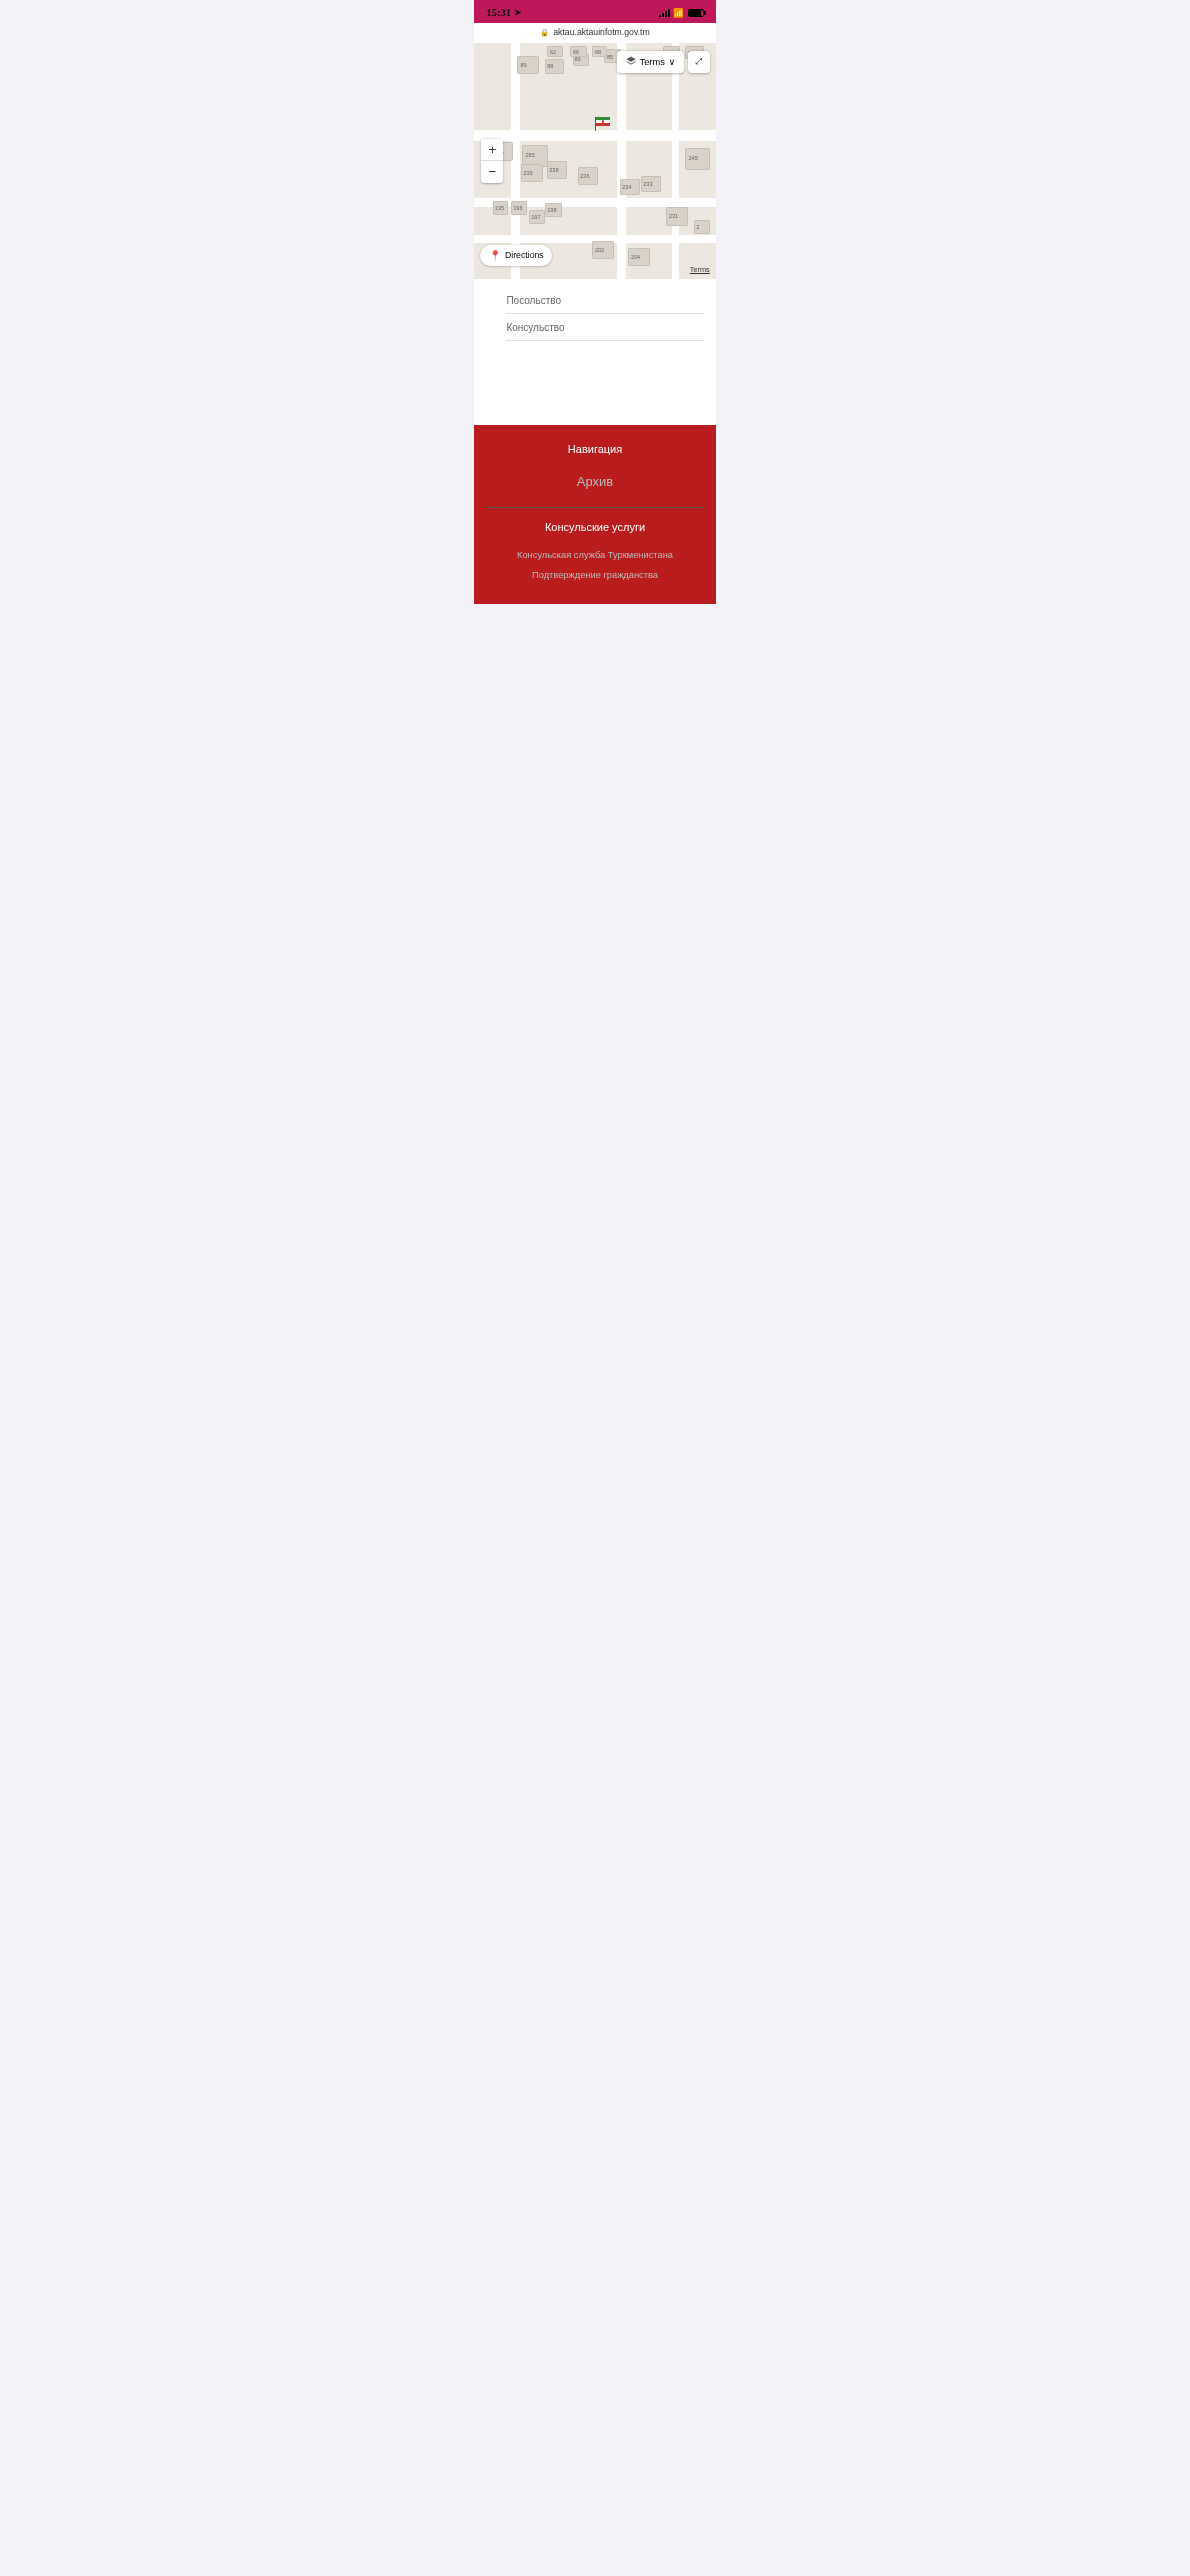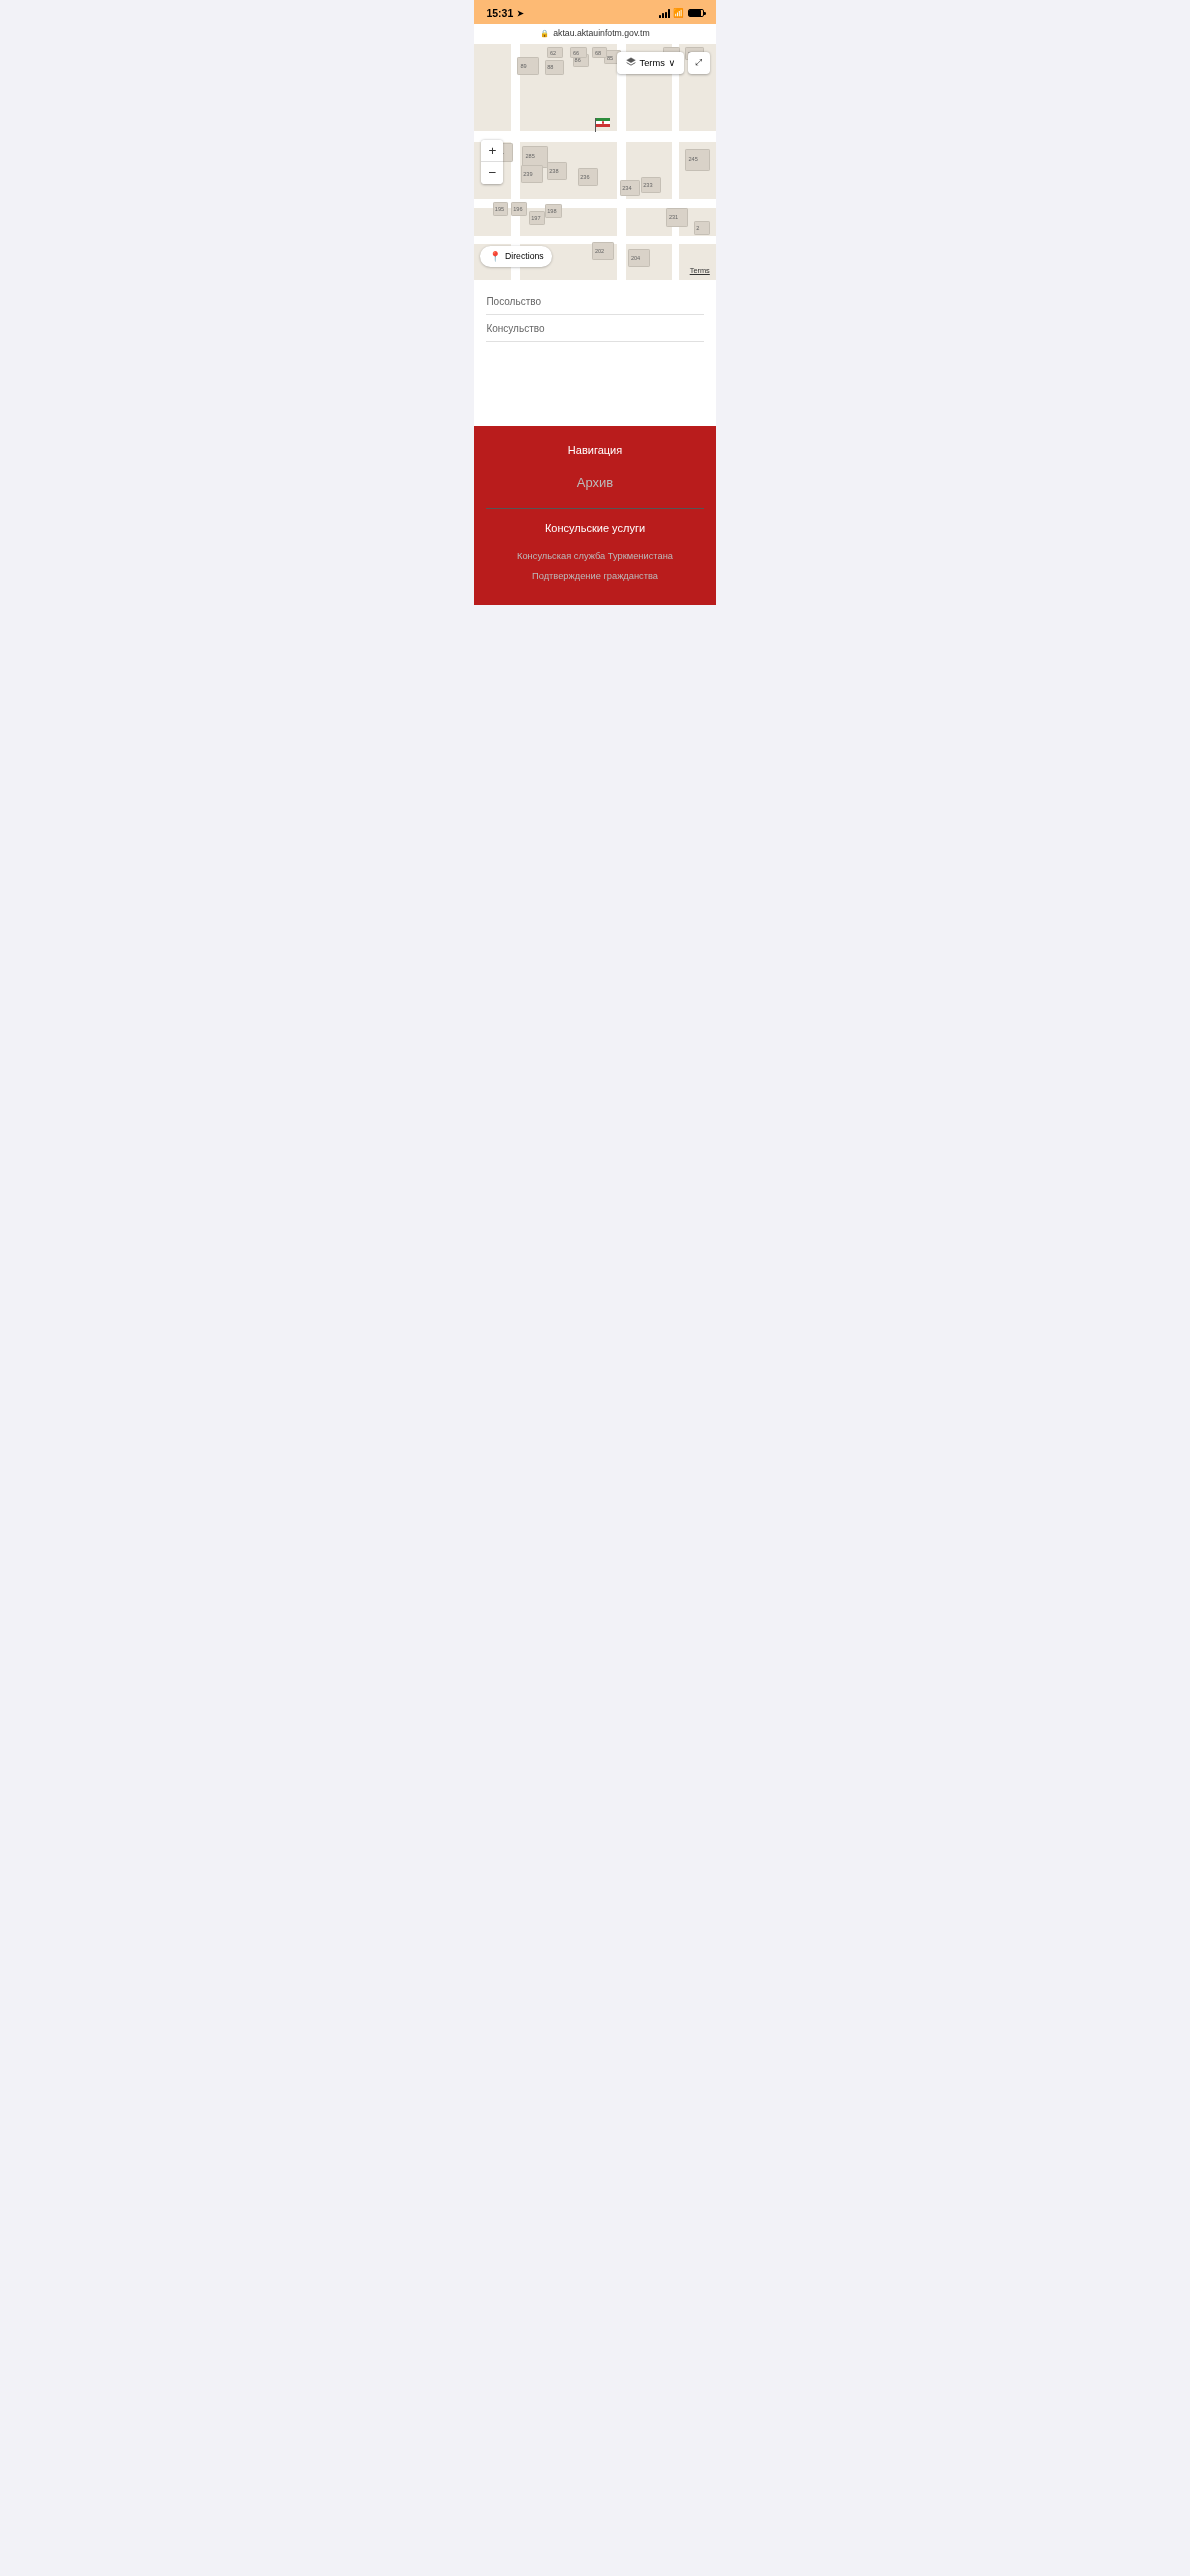--- a/index.html
+++ b/index.html
@@ -9,21 +9,22 @@
       background: #f2f2f7;
       width: 242px;
       margin: 0 auto;
     }
 
     
     .status-bar {
       display: flex;
       justify-content: space-between;
       padding: 7.4px 12.4px 5px;
-      background: #fdba74;
+      background: #be185d;
+      font-family: Liberation Serif, serif;
     }
     .status-time {
       font-size: 10.5px;
       font-weight: 600;
       display: flex;
       align-items: center;
       gap: 3.7px;
     }
     .status-icons {
       display: flex;
@@ -295,20 +296,21 @@
       background: #fff;
       padding: 10px 12.4px;
     }
 
     .section-title {
       font-size: 10px;
       font-weight: 500;
       color: #666;
       padding: 6.2px 0;
       border-bottom: 0.6px solid #e0e0e0;
+      margin-left: 20px;
     }
     .section-title:first-child {
       border-top: none;
     }
     .section-title + .section-title {
       margin-top: 2.5px;
     }
 
     .info-block {
       padding: 10px 0;

